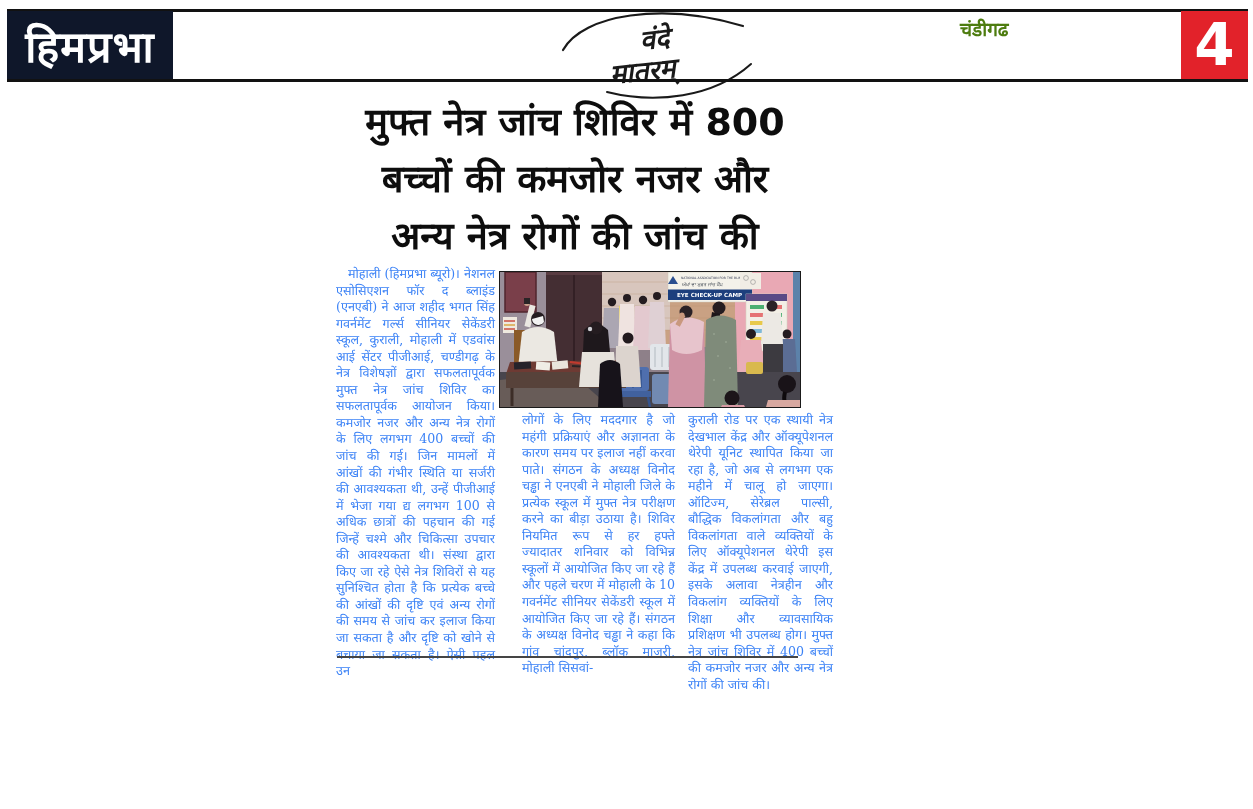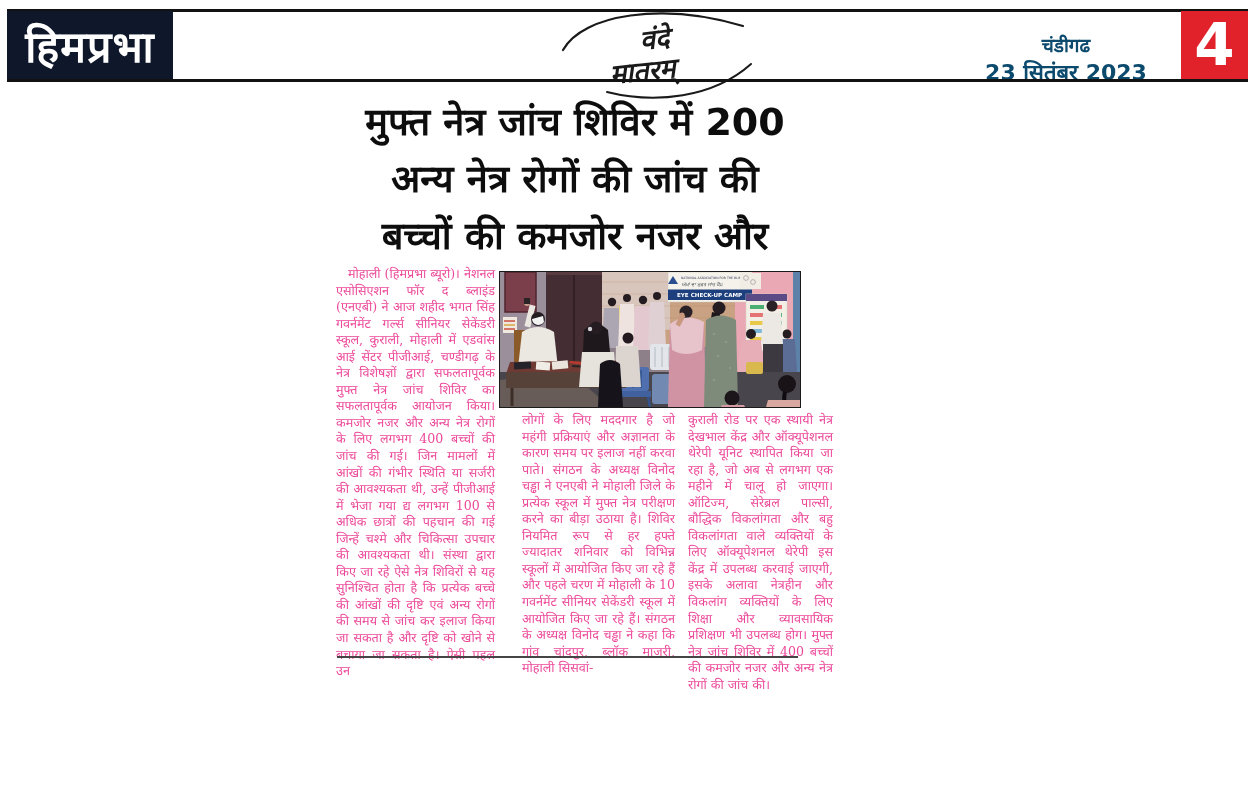--- a/index.html
+++ b/index.html
@@ -16,40 +16,40 @@
     position:absolute; left:7px; top:11px; width:166px; height:68px;
     background:#0f172a; color:#ffffff; display:flex; align-items:center; justify-content:center;
     font-size:43px; font-weight:bold; letter-spacing:1px;
   }
   .pageno-box {
     position:absolute; left:1181px; top:11px; width:67px; height:68px;
     background:#e2222a; color:#ffffff; display:flex; align-items:center; justify-content:center;
     font-size:58px; font-weight:bold; line-height:1;
   }
   .dateblock {
-    position:absolute; left:960px; top:32px; width:212px; text-align:center;
-    font-weight:bold; color:#0c4a6e;
+    position:absolute; left:960px; top:16px; width:212px; text-align:left;
+    font-weight:bold; color:#4d7c0f;
   }
   .dateblock .city { font-size:19px; line-height:26px; }
   .dateblock .date { font-size:22px; line-height:30px; }
   .slogan-wrap { position:absolute; left:545px; top:6px; width:215px; height:100px; }
   .slogan-text {
     font-family:"DejaVu Serif", serif; font-style:italic; font-weight:bold;
     fill:#1a1a1a;
   }
   
   .headline {
     position:absolute; left:320px; top:94px; width:510px; text-align:center;
     font-weight:bold; font-size:38px; line-height:57px; color:#0d0d0d;
     font-family:"DejaVu Sans", sans-serif;
   }
   
   .col {
     position:absolute; font-family:"DejaVu Serif", serif;
-    font-size:12.6px; line-height:16.55px; text-align:justify; color:#ec4899;
+    font-size:12.6px; line-height:16.55px; text-align:justify; color:#3b82f6;
   }
   .col1 { left:336px; top:266px; width:159px; height:396px; text-indent:12px; }
   .col2 { left:522px; top:412px; width:153px; height:250px; }
   .col3 { left:688px; top:412px; width:145px; height:250px; }
   .photo-frame {
     position:absolute; left:499px; top:271px; width:302px; height:137px;
     border:1px solid #1a1a1a; background:#8e8089;
   }
   .end-rule { position:absolute; left:337px; top:656px; width:461px; height:2px; background:#454545; }
 </style>
@@ -67,31 +67,30 @@
     <svg width="215" height="100" viewBox="0 0 215 100">
       <path d="M18,44 C38,8 118,-4 198,20" fill="none" stroke="#1a1a1a" stroke-width="2.2" stroke-linecap="round"></path>
       <text class="slogan-text" x="96" y="44" font-size="27" transform="rotate(-7 96 44)">वंदे</text>
       <text class="slogan-text" x="66" y="78" font-size="27" transform="rotate(-6 66 78)">मातरम्</text>
       <path d="M62,86 C110,98 168,92 206,58" fill="none" stroke="#1a1a1a" stroke-width="2" stroke-linecap="round"></path>
     </svg>
   </div>
 
   <div class="dateblock">
     <div class="city">चंडीगढ</div>
-    <div class="date">23 सितंबर 2023</div>
   </div>
   <div class="pageno-box">
     <span>4</span>
   </div>
   <div class="rule rule-bottom"></div>
 
   <div class="headline">
-    <div>मुफ्त नेत्र जांच शिविर में 200</div>
+    <div>मुफ्त नेत्र जांच शिविर में 800</div>
+    <div>बच्चों की कमजोर नजर और</div>
     <div>अन्य नेत्र रोगों की जांच की</div>
-    <div>बच्चों की कमजोर नजर और</div>
   </div>
 
   <div class="col col1">मोहाली (हिमप्रभा ब्यूरो)। नेशनल एसोसिएशन फॉर द ब्लाइंड (एनएबी) ने आज शहीद भगत सिंह गवर्नमेंट गर्ल्स सीनियर सेकेंडरी स्कूल, कुराली, मोहाली में एडवांस आई सेंटर पीजीआई, चण्डीगढ़ के नेत्र विशेषज्ञों द्वारा सफलतापूर्वक मुफ्त नेत्र जांच शिविर का सफलतापूर्वक आयोजन किया। कमजोर नजर और अन्य नेत्र रोगों के लिए लगभग 400 बच्चों की जांच की गई। जिन मामलों में आंखों की गंभीर स्थिति या सर्जरी की आवश्यकता थी, उन्हें पीजीआई में भेजा गया द्य लगभग 100 से अधिक छात्रों की पहचान की गई जिन्हें चश्मे और चिकित्सा उपचार की आवश्यकता थी। संस्था द्वारा किए जा रहे ऐसे नेत्र शिविरों से यह सुनिश्चित होता है कि प्रत्येक बच्चे की आंखों की दृष्टि एवं अन्य रोगों की समय से जांच कर इलाज किया जा सकता है और दृष्टि को खोने से बचाया जा सकता है। ऐसी पहल उन</div>
   <div class="col col2">लोगों के लिए मददगार है जो महंगी प्रक्रियाएं और अज्ञानता के कारण समय पर इलाज नहीं करवा पाते। संगठन के अध्यक्ष विनोद चड्ढा ने एनएबी ने मोहाली जिले के प्रत्येक स्कूल में मुफ्त नेत्र परीक्षण करने का बीड़ा उठाया है। शिविर नियमित रूप से हर हफ्ते ज्यादातर शनिवार को विभिन्न स्कूलों में आयोजित किए जा रहे हैं और पहले चरण में मोहाली के 10 गवर्नमेंट सीनियर सेकेंडरी स्कूल में आयोजित किए जा रहे हैं। संगठन के अध्यक्ष विनोद चड्ढा ने कहा कि गांव चांदपुर, ब्लॉक माजरी, मोहाली सिसवां-</div>
   <div class="col col3">कुराली रोड पर एक स्थायी नेत्र देखभाल केंद्र और ऑक्यूपेशनल थेरेपी यूनिट स्थापित किया जा रहा है, जो अब से लगभग एक महीने में चालू हो जाएगा। ऑटिज्म, सेरेब्रल पाल्सी, बौद्धिक विकलांगता और बहु विकलांगता वाले व्यक्तियों के लिए ऑक्यूपेशनल थेरेपी इस केंद्र में उपलब्ध करवाई जाएगी, इसके अलावा नेत्रहीन और विकलांग व्यक्तियों के लिए शिक्षा और व्यावसायिक प्रशिक्षण भी उपलब्ध होग। मुफ्त नेत्र जांच शिविर में 400 बच्चों की कमजोर नजर और अन्य नेत्र रोगों की जांच की।</div>
 
   <div class="photo-frame">
     <svg width="300" height="135" viewBox="0 0 300 135">
 
       <rect x="0" y="0" width="50" height="110" fill="#9a8f9a"></rect>

